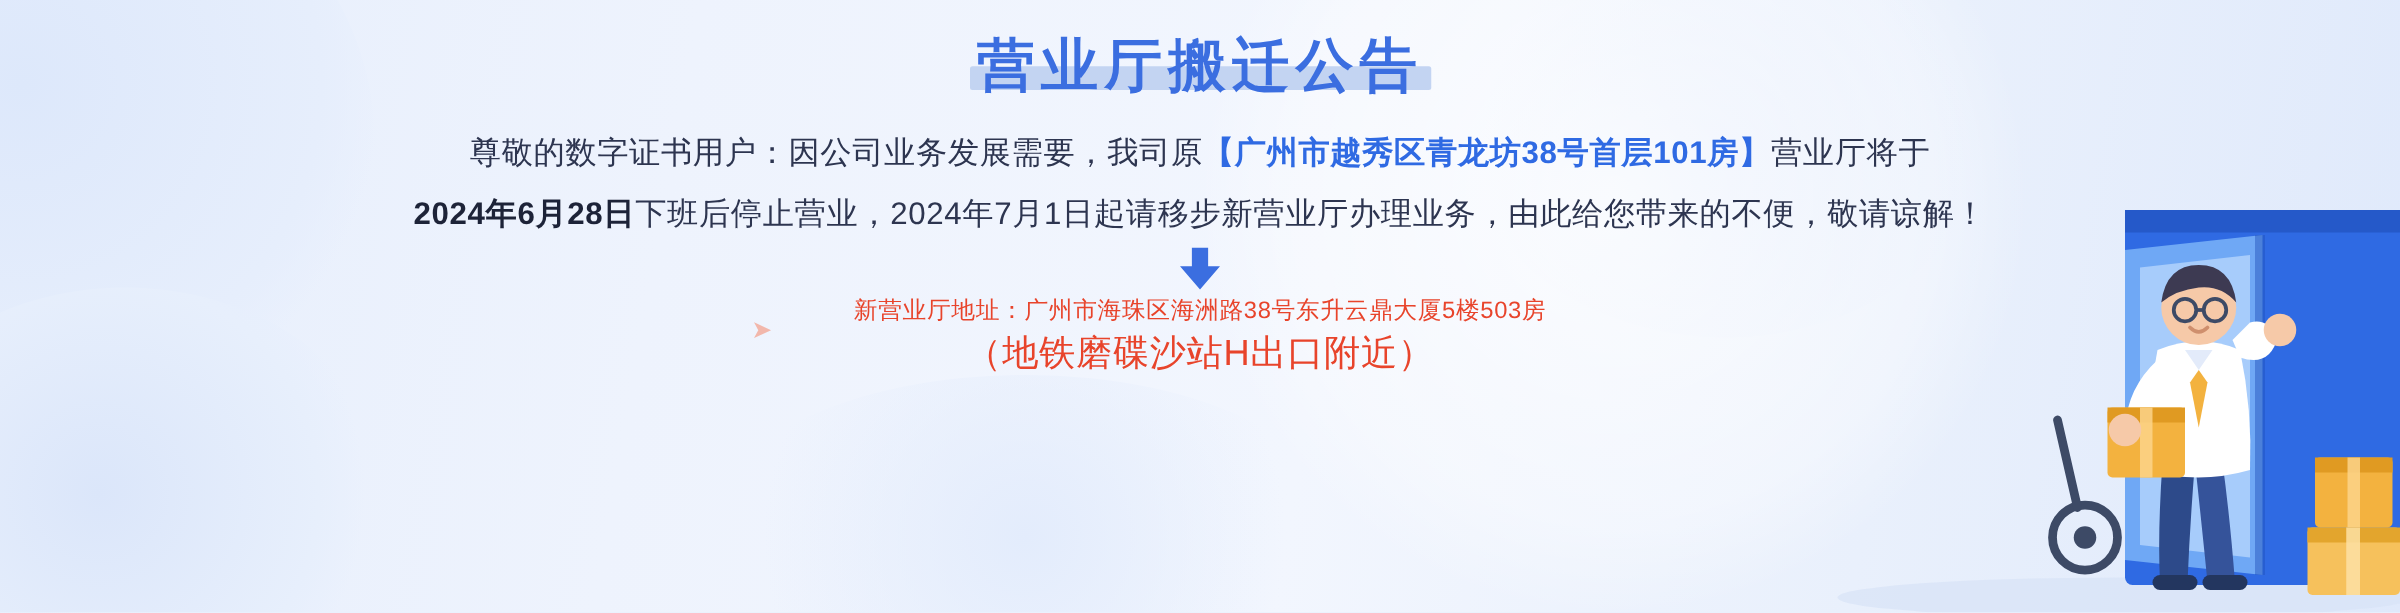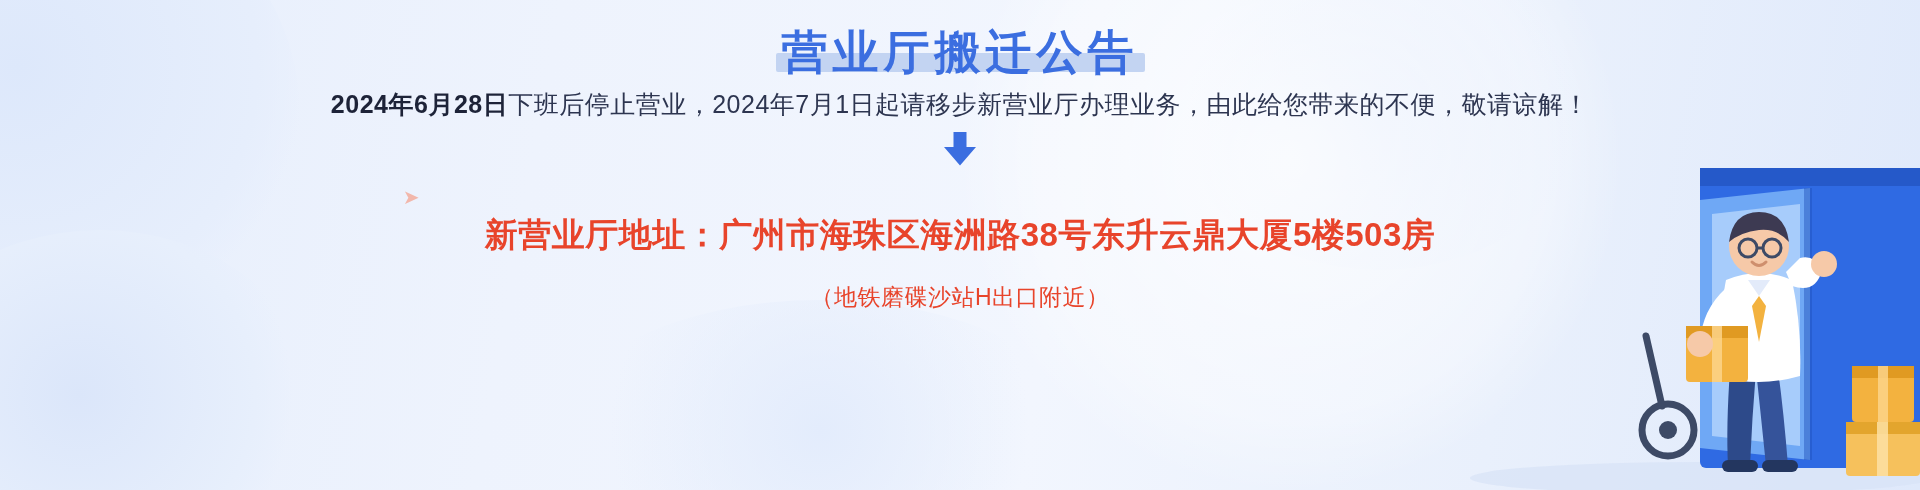--- a/index.html
+++ b/index.html
@@ -39,22 +39,22 @@
 
   .para{margin-top:26px;font-size:25px;color:#2d3550;line-height:1.62;letter-spacing:.5px;white-space:nowrap;}
   .para .hl-blue{color:#2f6ae3;font-weight:bold;}
   .para .bold-dark{color:#1d2338;font-weight:bold;}
   .line2{margin-top:8px;}
 
   .arrow{margin-top:6px;height:36px;display:flex;justify-content:center;align-items:center;}
   .arrow svg{display:block;}
 
   .addr-row{position:relative;display:inline-block;margin-top:2px;}
-  .addr{font-size:33px;font-weight:bold;color:#e8442b;letter-spacing:.5px;white-space:nowrap;margin-top:44px;}
-  .subaddr{margin-top:24px;font-size:23px;color:#e8442b;letter-spacing:.5px;white-space:nowrap;text-align:center;}
+  .addr{font-size:19px;font-weight:normal;color:#e8442b;letter-spacing:.5px;white-space:nowrap;}
+  .subaddr{margin-top:2px;font-size:29px;color:#e8442b;letter-spacing:.5px;white-space:nowrap;text-align:center;}
   .mini-arrow{position:absolute;left:-82px;top:16px;color:#f2b7ab;font-size:20px;}
 
   
   .illus{position:absolute;right:0;bottom:0;width:520px;height:360px;z-index:4;}
   .illus svg{display:block;}
 </style>
 </head>
 <body>
 
 <div class="banner">
@@ -65,20 +65,23 @@
   <div class="blob blob-d"></div>
   <div class="swoosh"></div>
 
   <div class="content">
 
     <div class="title-wrap">
       <div class="title-hl"></div>
       <div class="title">营业厅搬迁公告</div>
     </div>
 
+    <div class="para line1">
+      <span>尊敬的数字证书用户：因公司业务发展需要，我司原</span><span class="hl-blue">【广州市越秀区青龙坊38号首层101房】</span><span>营业厅将于</span>
+    </div>
 
     <div class="para line2">
       <span class="bold-dark">2024年6月28日</span><span>下班后停止营业，2024年7月1日起请移步新营业厅办理业务，由此给您带来的不便，敬请谅解！</span>
     </div>
 
     <div class="arrow">
       <svg width="42" height="34" viewBox="0 0 42 34" aria-hidden="true">
         <path d="M14.5 0 h13 v15 h9.5 L21 33.5 L5 15 h9.5 Z" fill="#3b6ee0"></path>
       </svg>
     </div>

